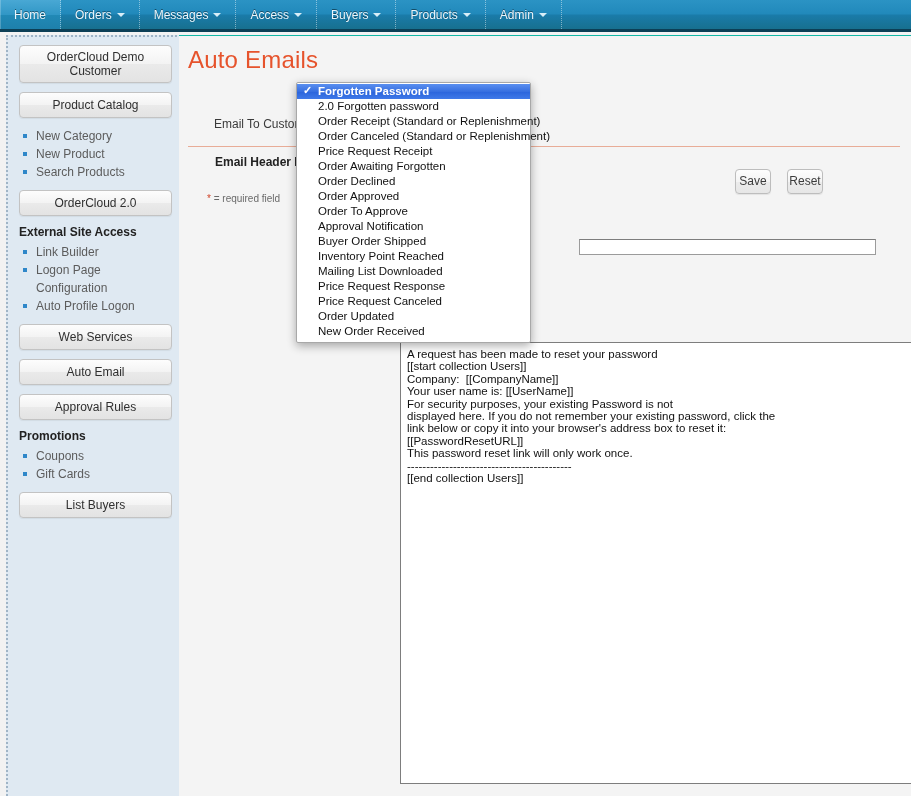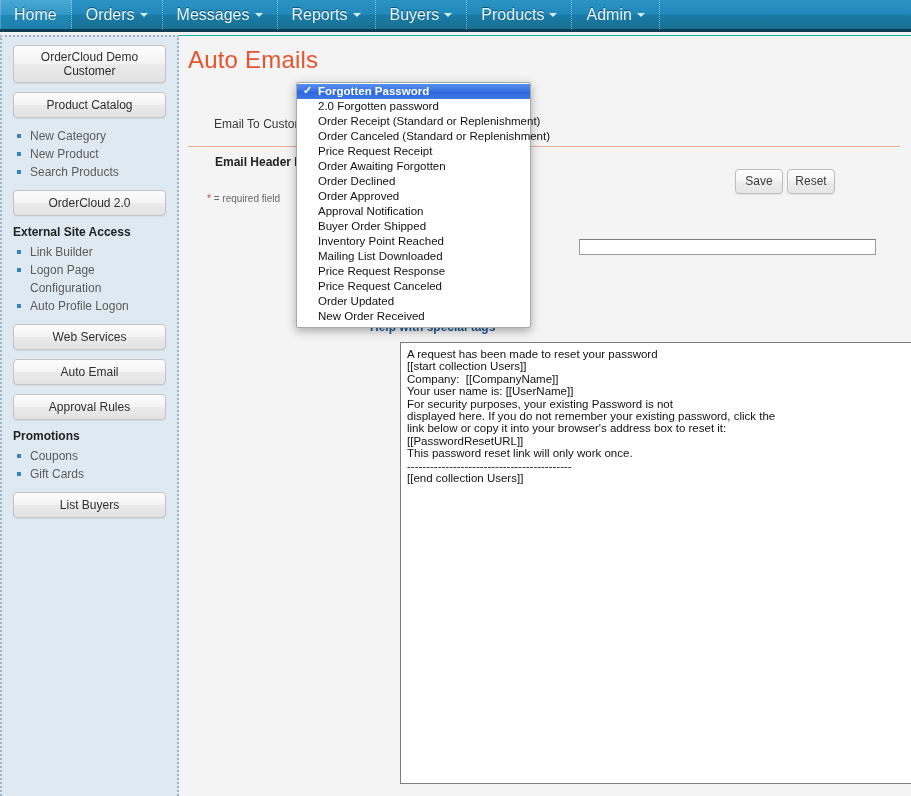--- a/index.html
+++ b/index.html
@@ -29,21 +29,21 @@
     box-sizing: border-box;
     display: flex;
     align-items: stretch;
   }
   #topnav .navitem {
     position: relative;
     display: flex;
     align-items: center;
     padding: 0 14px;
     color: #eaf6fc;
-    font-size: 16px;
+    font-size: 12px;
     text-shadow: 0 -1px 0 rgba(0,0,0,.45);
     border-right: 1px dotted rgba(255,255,255,.45);
     white-space: nowrap;
     cursor: pointer;
   }
   #topnav .navitem.first {
     background: linear-gradient(to bottom, #49a8d4 0%, #3197c6 50%, #2189b6 51%, #1e80ab 100%);
     box-shadow: inset 1px 0 0 rgba(255,255,255,.22);
   }
   #topnav .caret {
@@ -55,21 +55,21 @@
     border-top: 4px solid #d8eef8;
   }
   #topnav .navfill {
     flex: 1 1 auto;
     border-right: none;
   }
 
   
   #sidebar {
     position: absolute;
-    left: 0; top: 35px;
+    left: 6px; top: 35px;
     width: 179px;
     height: 761px;
     background: #dfe9f2;
     border-left: 2px dotted #9fb4c6;
     border-right: 2px dotted #9fb4c6;
     border-top: 2px dotted #9fb4c6;
     box-sizing: border-box;
     padding: 8px 11px 0 11px;
   }
   .sbtn {
@@ -223,21 +223,21 @@
     box-sizing: border-box;
     font-size: 12px;
     color: #3c3c3c;
     text-align: center;
     padding: 4px 0 5px 0;
     background: linear-gradient(to bottom, #fdfdfd 0%, #f4f4f4 50%, #ececec 51%, #e6e6e6 100%);
     border: 1px solid #bdbdbd;
     border-radius: 4px;
     box-shadow: 0 1px 1px rgba(0,0,0,.07);
     cursor: pointer;
-    width: 48px;
+    width: 36px;
   }
   #save-top   { left: 556px; top: 133px; }
   #reset-top  { left: 608px; top: 133px; }
 
   
   #dropdown {
     position: absolute;
     left: 296px; top: 82px;
     width: 235px;
     background: #fff;
@@ -279,21 +279,21 @@
     </div>
     <div class="navitem">
       <span>Orders</span>
       <span class="caret"></span>
     </div>
     <div class="navitem">
       <span>Messages</span>
       <span class="caret"></span>
     </div>
     <div class="navitem">
-      <span>Reports</span>
+      <span>Access</span>
       <span class="caret"></span>
     </div>
     <div class="navitem">
       <span>Buyers</span>
       <span class="caret"></span>
     </div>
     <div class="navitem">
       <span>Products</span>
       <span class="caret"></span>
     </div>
@@ -371,20 +371,21 @@
 
 <div id="dropdown">
     <div class="opt selected"><span class="check">✓</span><span>Forgotten Password</span></div>
     <div class="opt"><span>2.0 Forgotten password</span></div>
     <div class="opt"><span>Order Receipt (Standard or Replenishment)</span></div>
     <div class="opt"><span>Order Canceled (Standard or Replenishment)</span></div>
     <div class="opt"><span>Price Request Receipt</span></div>
     <div class="opt"><span>Order Awaiting Forgotten</span></div>
     <div class="opt"><span>Order Declined</span></div>
     <div class="opt"><span>Order Approved</span></div>
+    <div class="opt"><span>Order To Approve</span></div>
     <div class="opt"><span>Approval Notification</span></div>
     <div class="opt"><span>Buyer Order Shipped</span></div>
     <div class="opt"><span>Inventory Point Reached</span></div>
     <div class="opt"><span>Mailing List Downloaded</span></div>
     <div class="opt"><span>Price Request Response</span></div>
     <div class="opt"><span>Price Request Canceled</span></div>
     <div class="opt"><span>Order Updated</span></div>
     <div class="opt"><span>New Order Received</span></div>
   </div>
 

